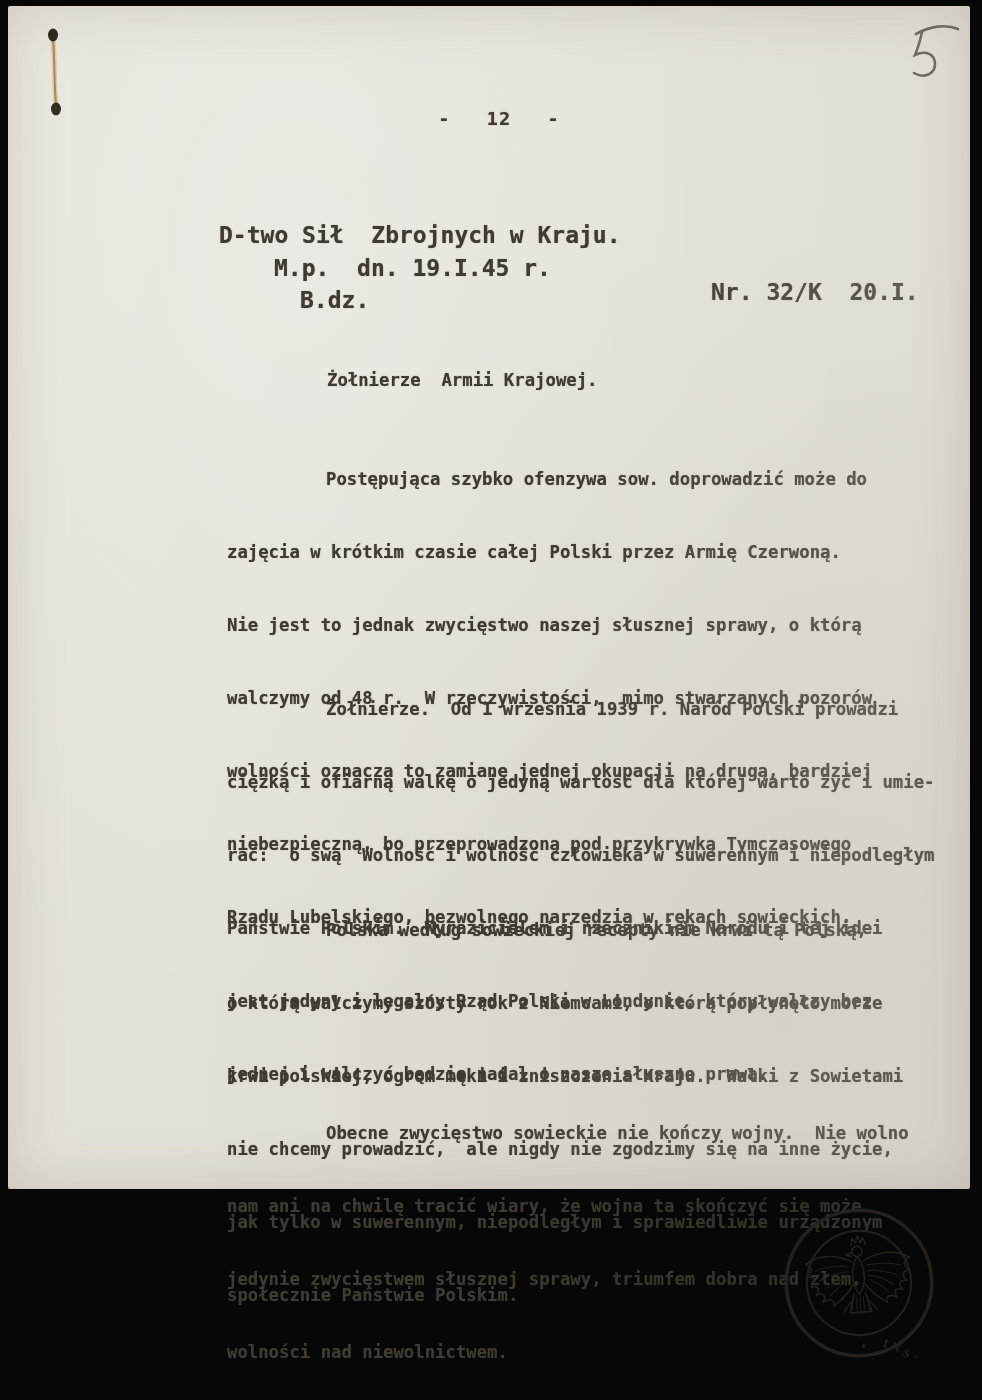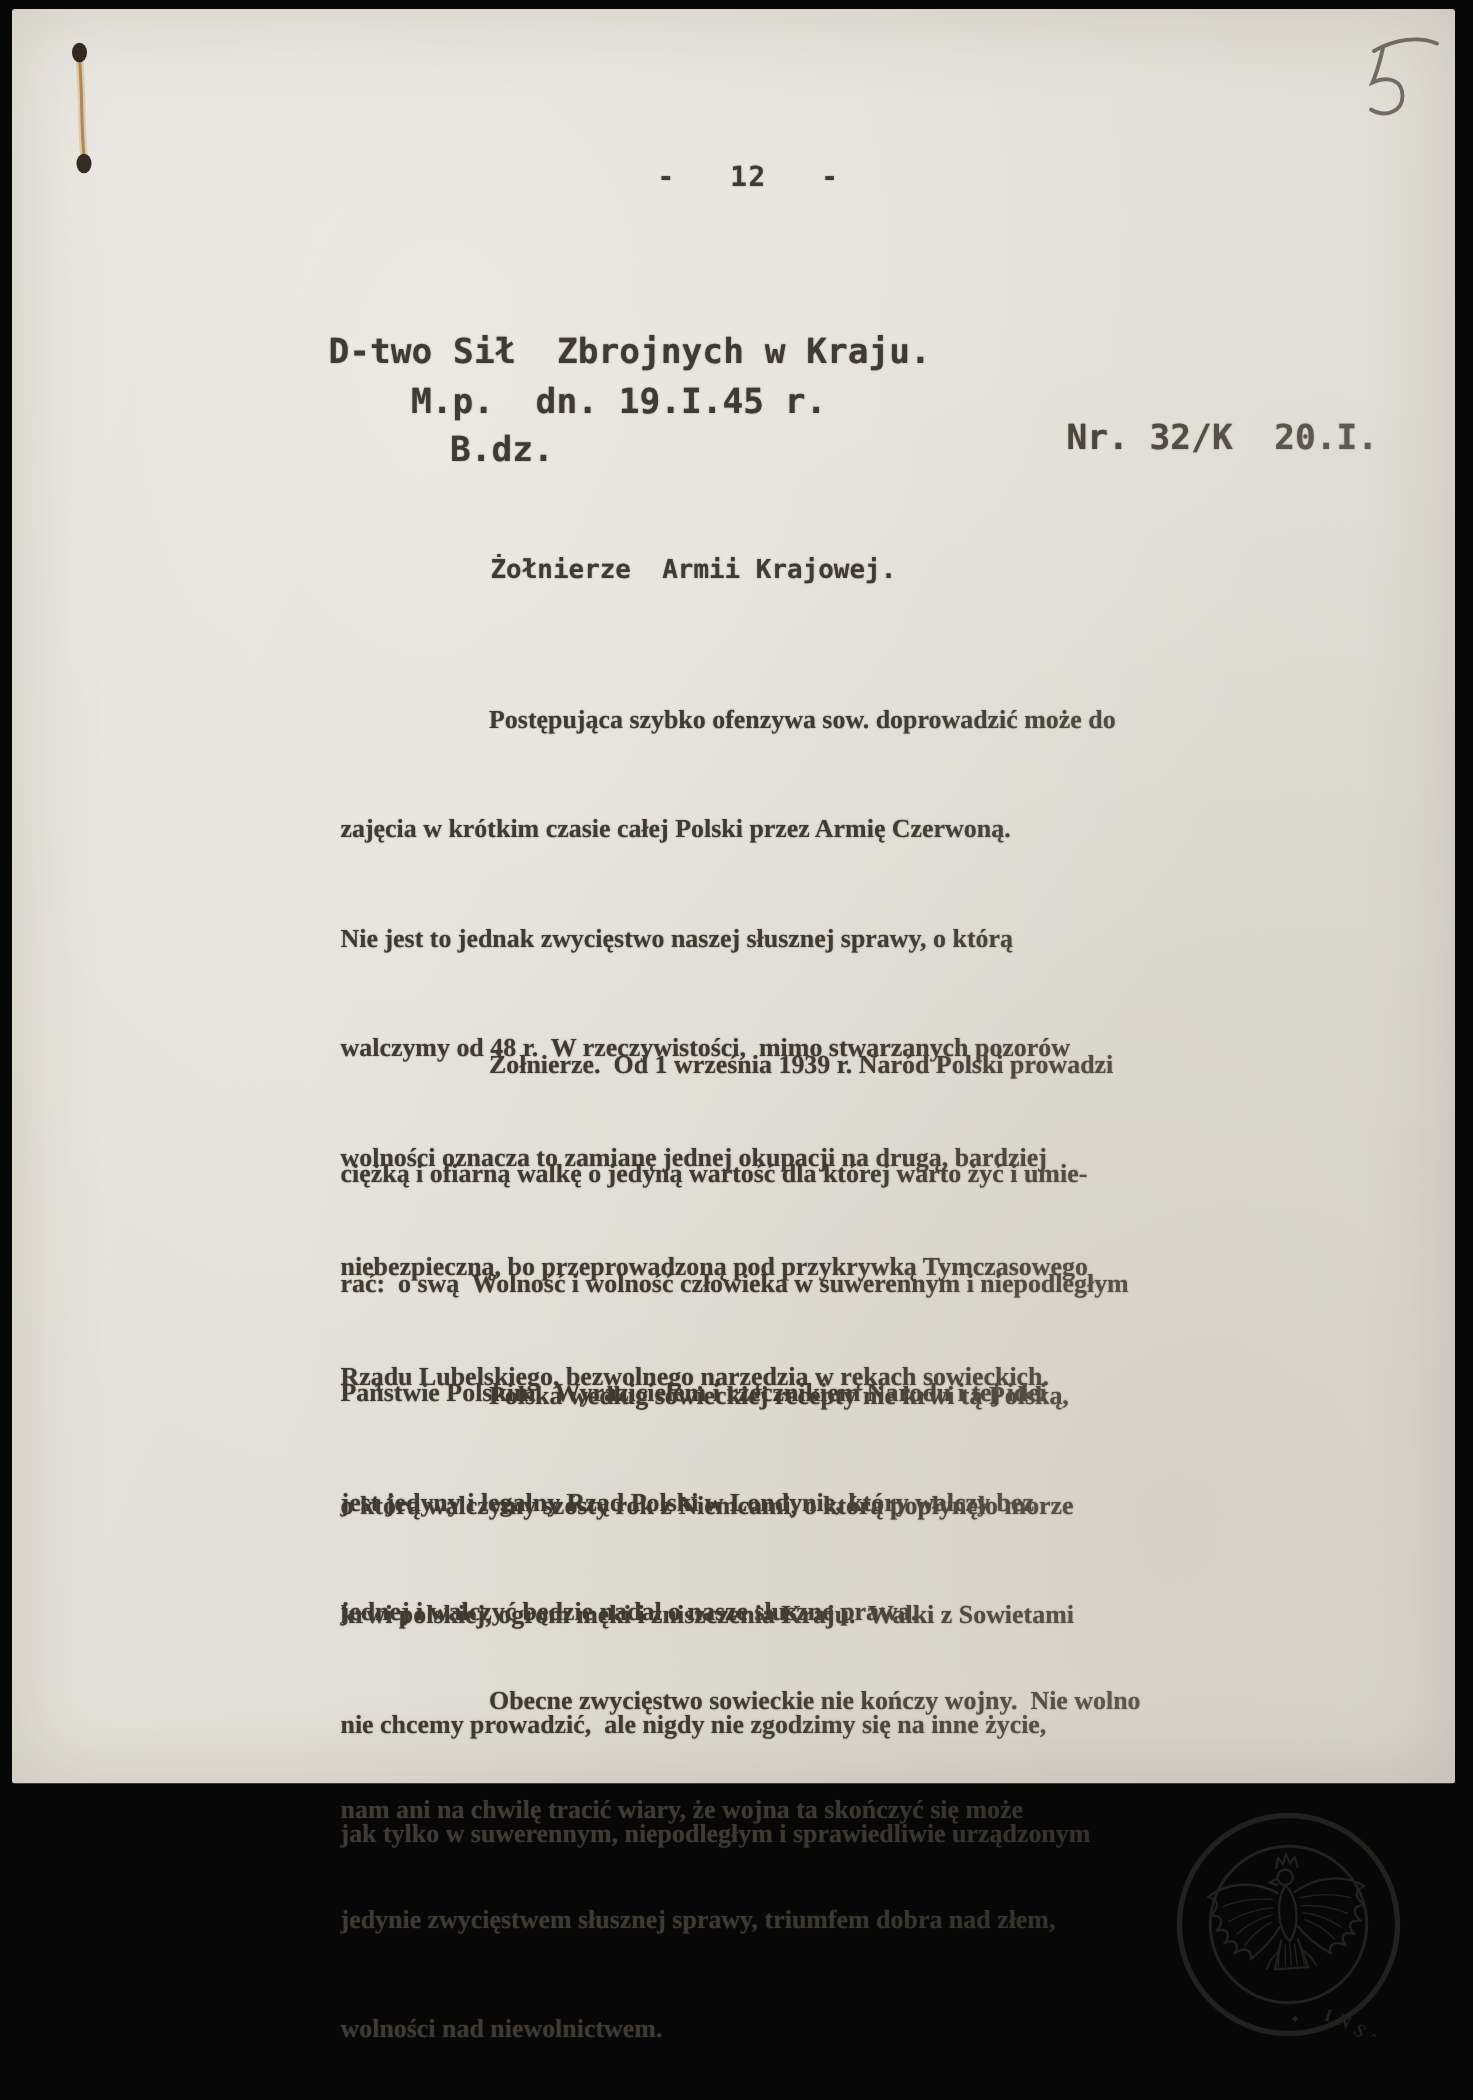--- a/index.html
+++ b/index.html
@@ -21,21 +21,21 @@
     color:#3f3b34;font-weight:bold;
     text-shadow:0 0 1px rgba(62,56,48,.65);
     white-space:pre;
   }
   .h-line{position:absolute;height:33px;line-height:33px;font-size:23px;}
   .page-num{
     position:absolute;left:0;top:96px;width:982px;height:33px;line-height:33px;
     text-align:center;font-size:18.5px;letter-spacing:1px;
   }
   .salutation{position:absolute;left:319px;top:358px;height:33px;line-height:33px;font-size:17.3px;}
-  .para{position:absolute;left:219px;width:740px;font-size:17.3px;font-family:Liberation Serif, serif;}
+  .para{position:absolute;left:219px;width:740px;font-size:17.3px;}
   .para .line{height:33px;line-height:33px;}
   .para .indent{padding-left:99px;}
   .doc-text{
     -webkit-mask-image:linear-gradient(100deg,#000 55%, rgba(0,0,0,.78) 80%, rgba(0,0,0,.88) 100%);
     mask-image:linear-gradient(100deg,#000 55%, rgba(0,0,0,.78) 80%, rgba(0,0,0,.88) 100%);
     position:absolute;left:0;top:0;width:982px;height:1400px;
   }
   .stamp{
     position:absolute;left:772px;top:1198px;width:158px;height:158px;
     transform:rotate(-4deg);
@@ -90,20 +90,21 @@
       <div class="line">jest jedyny i legalny Rząd Polski w Londynie, który walczy bez</div>
       <div class="line">jednej i walczyć będzie nadal o nasze słuszne prawa.</div>
     </div>
 
     <div class="para tw" style="top:868px;">
       <div class="line indent">Polska według sowieckiej recepty nie krwi tą Polską,</div>
       <div class="line">o którą walczymy szósty rok z Niemcami, o którą popłynęło morze</div>
       <div class="line">krwi polskiej, ogrom męki i zniszczenia Kraju.  Walki z Sowietami</div>
       <div class="line">nie chcemy prowadzić,  ale nigdy nie zgodzimy się na inne życie,</div>
       <div class="line">jak tylko w suwerennym, niepodległym i sprawiedliwie urządzonym</div>
+      <div class="line">społecznie Państwie Polskim.</div>
     </div>
 
     <div class="para tw" style="top:1071px;">
       <div class="line indent">Obecne zwycięstwo sowieckie nie kończy wojny.  Nie wolno</div>
       <div class="line">nam ani na chwilę tracić wiary, że wojna ta skończyć się może</div>
       <div class="line">jedynie zwycięstwem słusznej sprawy, triumfem dobra nad złem,</div>
       <div class="line">wolności nad niewolnictwem.</div>
     </div>
 
   </div>

